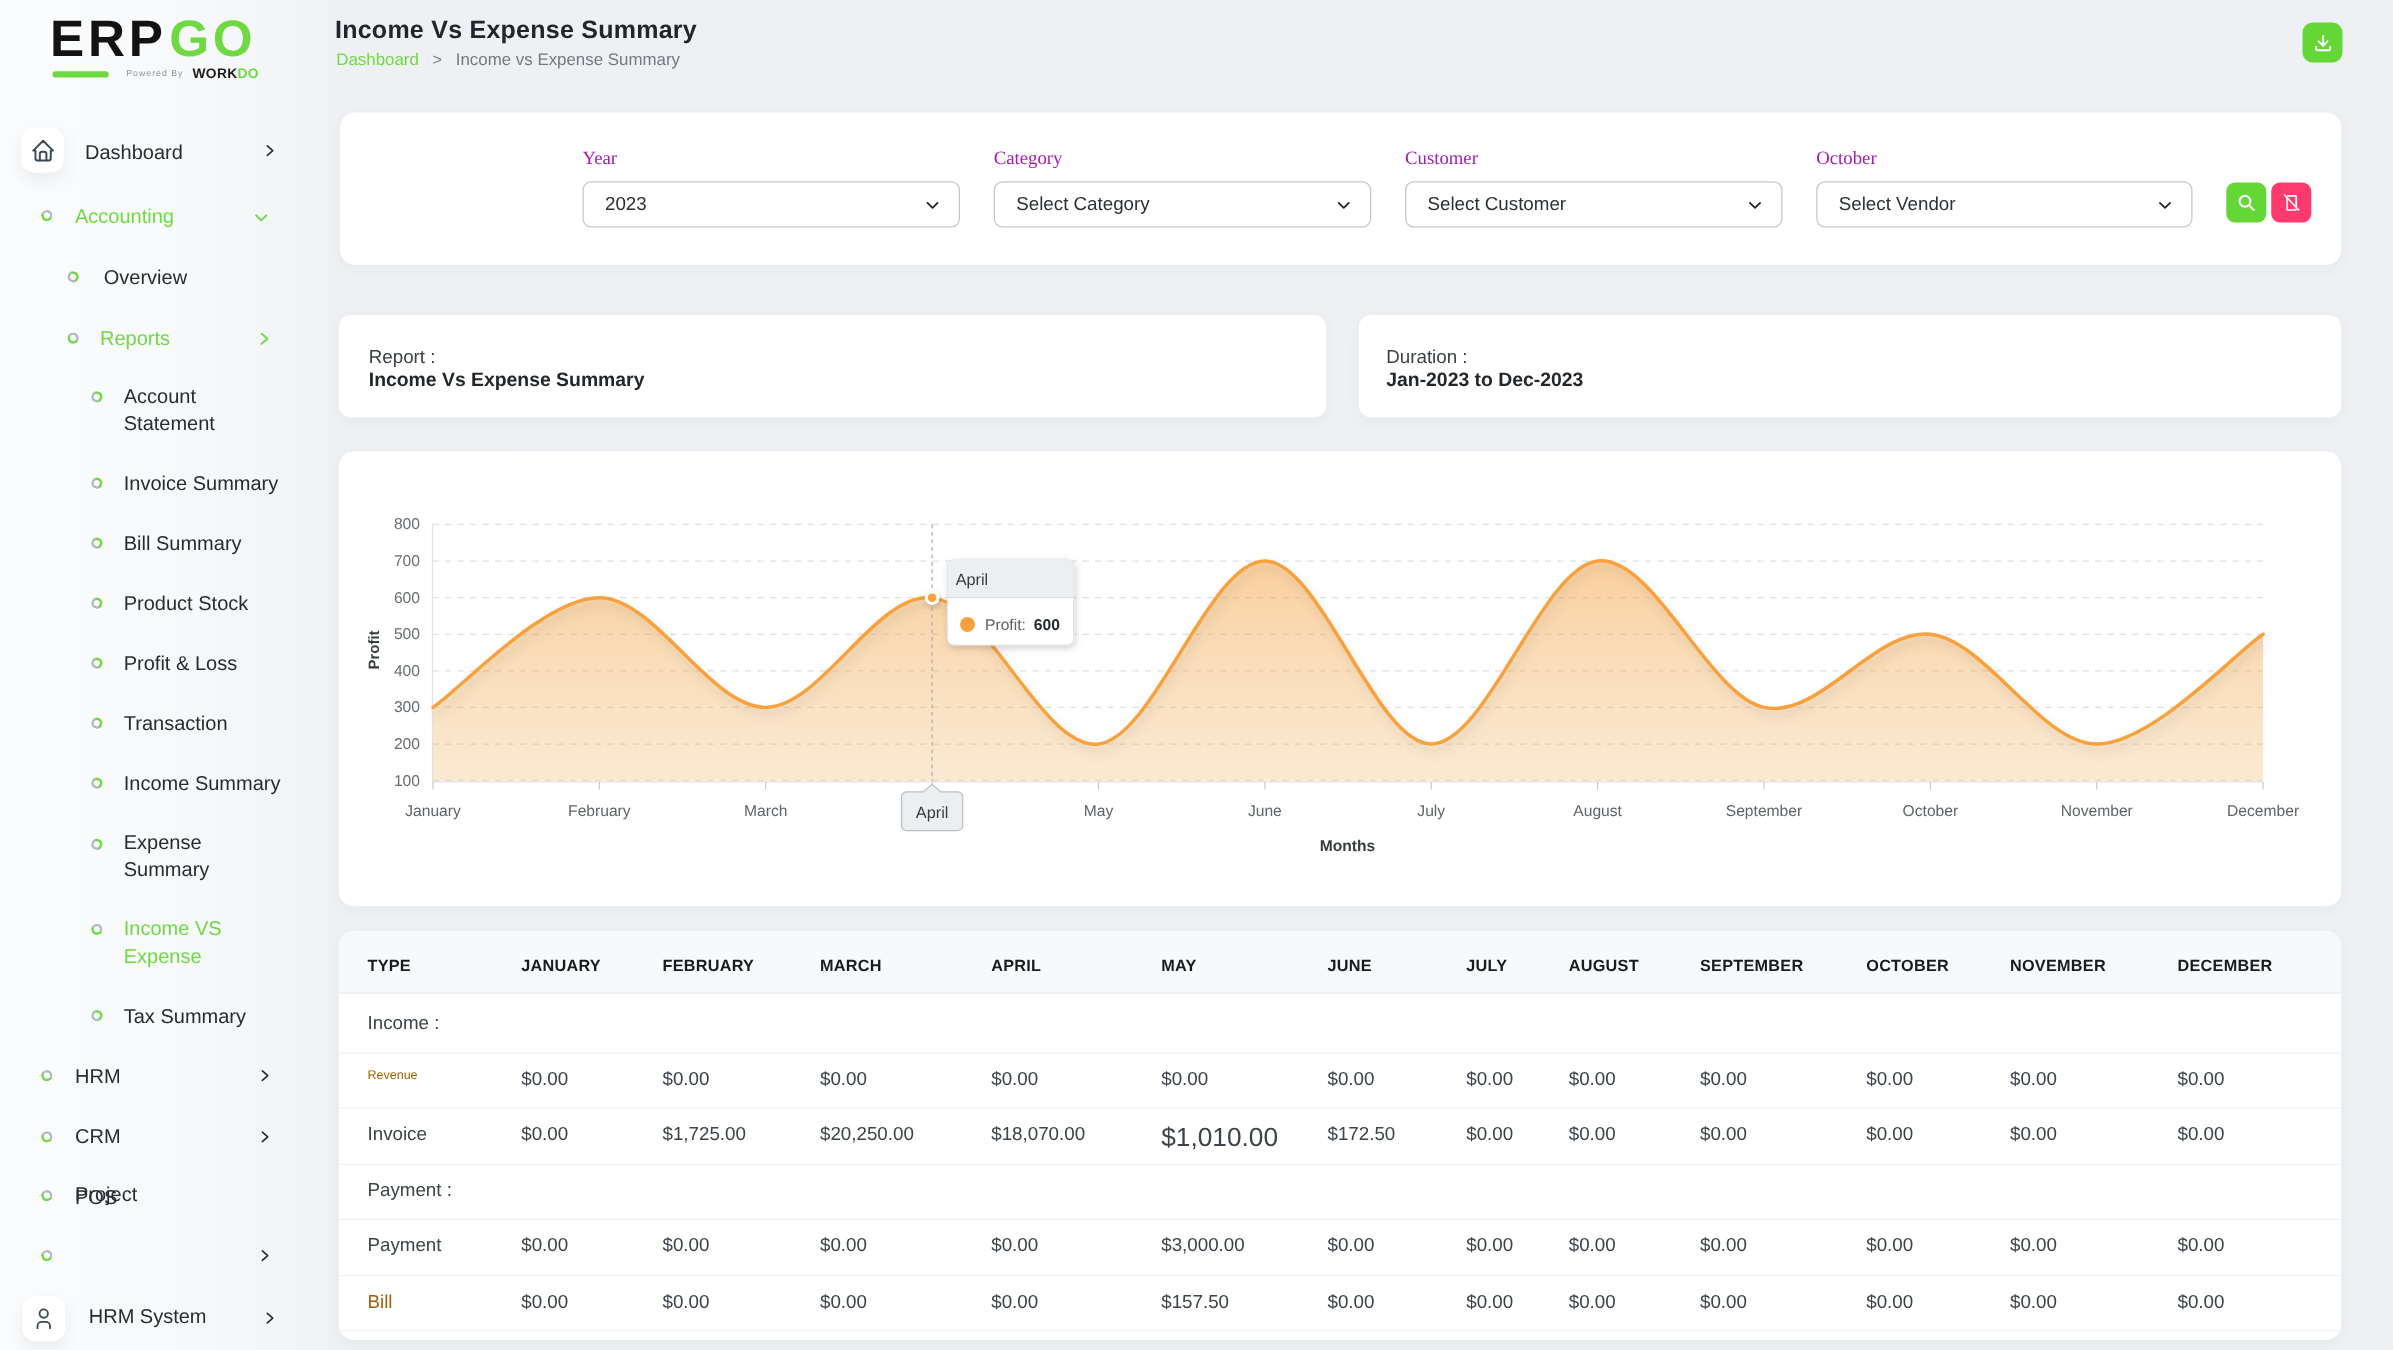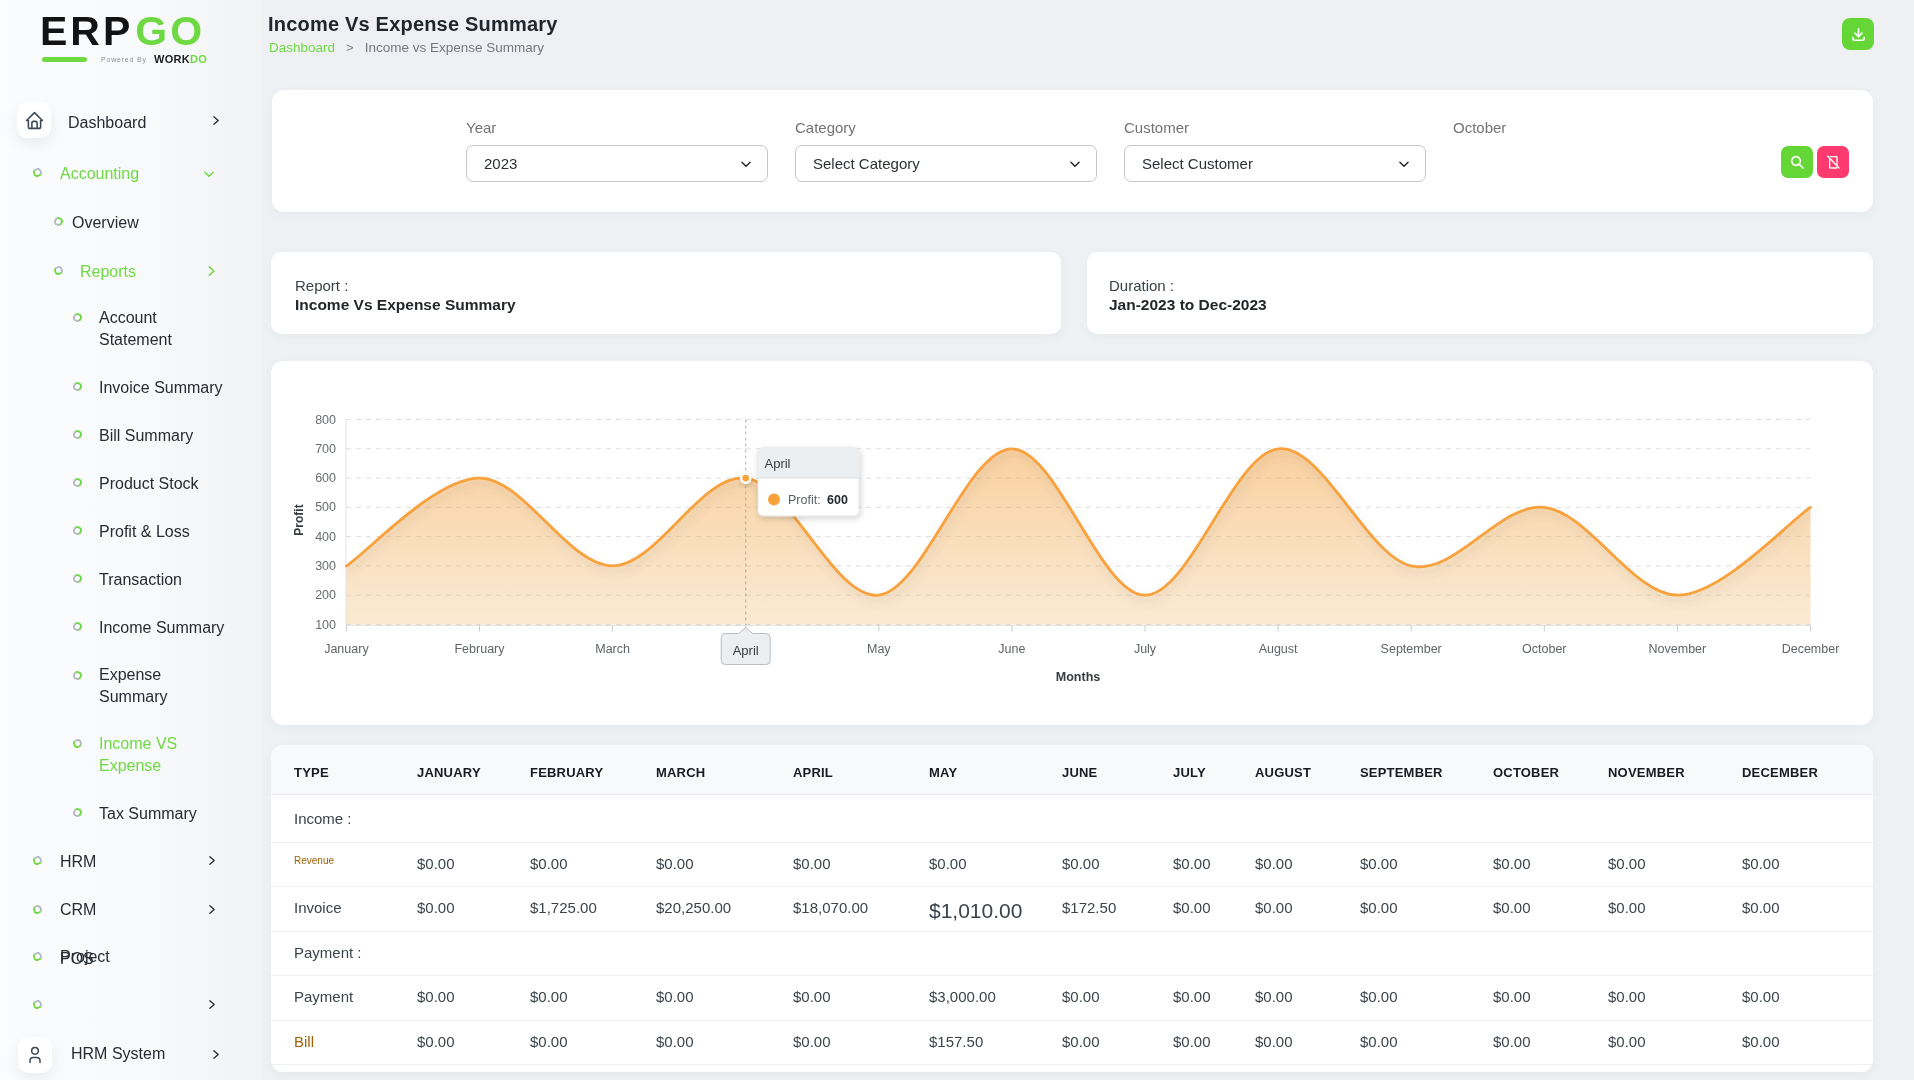--- a/index.html
+++ b/index.html
@@ -22,21 +22,21 @@
 .dot.g { border-bottom-color:#6fd943; border-left-color:#6fd943; transform:rotate(-15deg); }
 .dot.g2 { border-top-color:#6fd943; border-right-color:#6fd943; transform:rotate(20deg); }
 .chev { position:absolute; }
 .main { position:absolute; left:252px; top:0; width:1652px; height:808px; }
 .title { position:absolute; left:16px; top:13px; font-size:20px; font-weight:700; color:#21262c; letter-spacing:0.2px; }
 .crumb { position:absolute; left:17px; top:40px; font-size:13.5px; color:#74797f; }
 .crumb .dash { color:#6fd943; }
 .crumb .sep { color:#81878c; margin:0 11px; font-size:13px; }
 .dlbtn { position:absolute; left:1590px; top:18px; width:32px; height:32px; border-radius:8px; background:#64d636; display:flex; align-items:center; justify-content:center; }
 .card { position:absolute; background:#fff; border-radius:12px; box-shadow:0 3px 10px rgba(100,110,120,.05); }
-.flabel { position:absolute; top:29px; font-size:15px; color:#737373; }
+.flabel { position:absolute; top:29px; font-size:15px; color:#a21caf;font-family:Liberation Serif, serif; }
 .fsel { position:absolute; top:55px; height:37px; border:1px solid #c4c8cc; border-radius:7px; background:#fff; font-size:15px; color:#2c3136; display:flex; align-items:center; padding-left:17px; }
 .fsel svg { position:absolute; right:14px; top:11px; }
 .sqbtn { position:absolute; top:56px; width:32px; height:32px; border-radius:7px; display:flex; align-items:center; justify-content:center; }
 .rc-label { position:absolute; font-size:15px; color:#3a4046; }
 .rc-bold { position:absolute; font-size:15.5px; font-weight:700; color:#23272c; }
 </style>
 </head>
 <body>
 
 <div class="main">
@@ -57,20 +57,23 @@
         </svg></div>
     <div class="flabel" style="left:523px;">Category</div>
     <div class="fsel" style="left:523px; width:302px;">Select Category<svg width="14" height="14" viewBox="0 0 24 24" fill="none" stroke="#1f2429" stroke-width="2.4" stroke-linecap="round" stroke-linejoin="round">
           <path d="M5 9l7 7 7-7"></path>
         </svg></div>
     <div class="flabel" style="left:852px;">Customer</div>
     <div class="fsel" style="left:852px; width:302px;">Select Customer<svg width="14" height="14" viewBox="0 0 24 24" fill="none" stroke="#1f2429" stroke-width="2.4" stroke-linecap="round" stroke-linejoin="round">
           <path d="M5 9l7 7 7-7"></path>
         </svg></div>
     <div class="flabel" style="left:1181px;">October</div>
+    <div class="fsel" style="left:1181px; width:301px;">Select Vendor<svg width="14" height="14" viewBox="0 0 24 24" fill="none" stroke="#1f2429" stroke-width="2.4" stroke-linecap="round" stroke-linejoin="round">
+          <path d="M5 9l7 7 7-7"></path>
+        </svg></div>
     <div class="sqbtn" style="left:1509px; background:#64d636;">
         <svg width="16" height="16" viewBox="0 0 24 24" fill="none" stroke="#fff" stroke-width="2.4" stroke-linecap="round">
           <circle cx="10.5" cy="10.5" r="6.5"></circle>
           <path d="M15.5 15.5L21 21"></path>
         </svg>
       </div>
     <div class="sqbtn" style="left:1545px; background:#ff3a6e;">
         <svg width="16" height="16" viewBox="0 0 24 24" fill="none" stroke="#fff" stroke-width="2" stroke-linecap="round" stroke-linejoin="round">
           <path d="M8 4h9a1 1 0 0 1 1 1v12"></path>
           <path d="M18 20a1 1 0 0 1-1 1H8a1 1 0 0 1-1-1V7"></path>
@@ -263,21 +266,21 @@
       <path d="M9 5l8 7-8 7"></path>
     </svg>
 
   <span class="dot g" style="left:33px; top:168px;"></span>
   <div class="mi act" style="left:60px; top:165px;">Accounting</div>
   <svg class="chev" style="left:202px; top:167px;" width="14" height="14" viewBox="0 0 24 24" fill="none" stroke="#6fd943" stroke-width="2.6" stroke-linecap="round" stroke-linejoin="round">
       <path d="M5 9l7 7 7-7"></path>
     </svg>
 
   <span class="dot g2" style="left:54px; top:217px;"></span>
-  <div class="mi" style="left:72px; top:214px;text-align:center;">Overview</div>
+  <div class="mi" style="left:83px; top:214px;text-align:center;">Overview</div>
 
   <span class="dot g" style="left:54px; top:266px;"></span>
   <div class="mi act" style="left:80px; top:263px;">Reports</div>
   <svg class="chev" style="left:204px; top:264px;" width="14" height="14" viewBox="0 0 24 24" fill="none" stroke="#6fd943" stroke-width="2.6" stroke-linecap="round" stroke-linejoin="round">
       <path d="M9 5l8 7-8 7"></path>
     </svg>
 
   <span class="dot g2" style="left:73px; top:313px;"></span>
   <div class="mi" style="left:99px; top:307px; line-height:22px;">Account<br>Statement</div>
 

